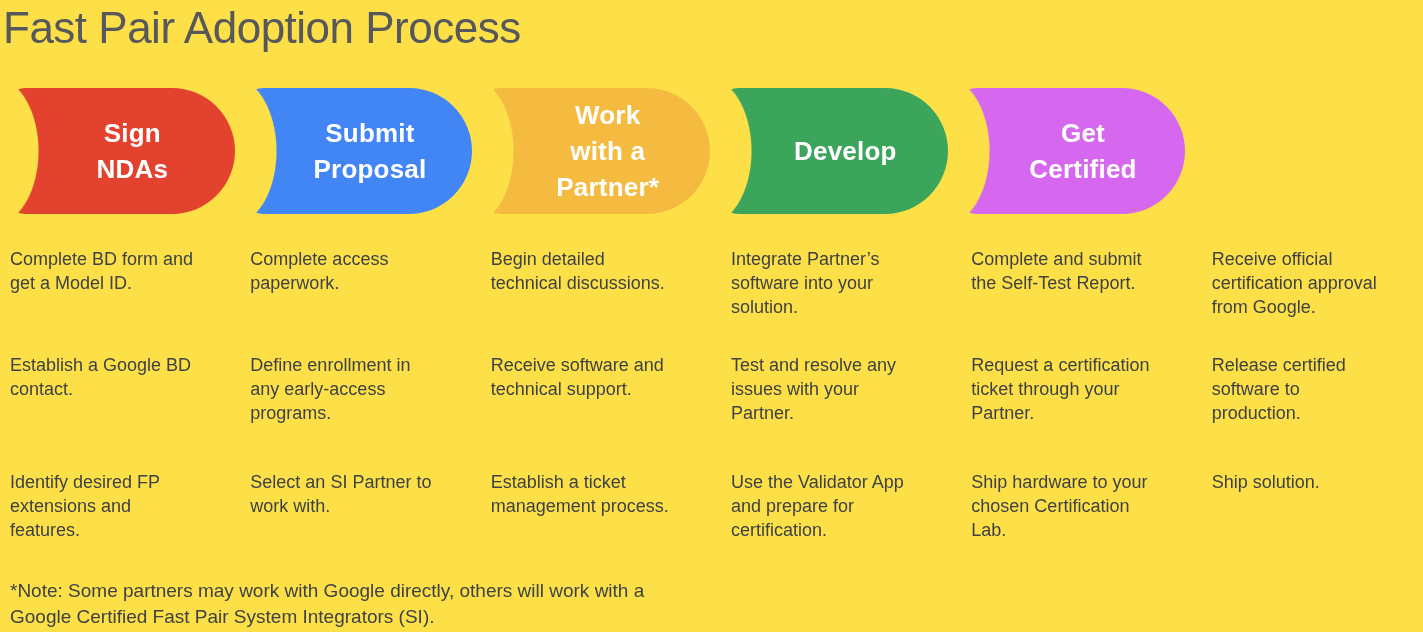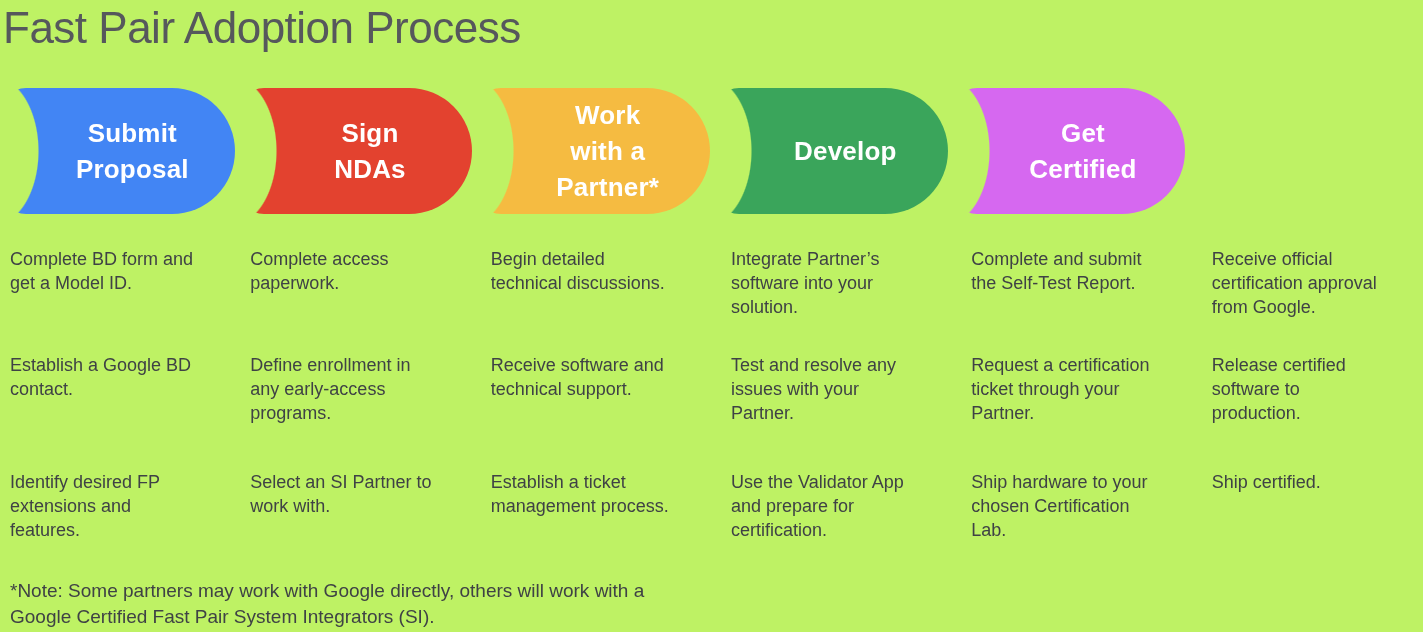--- a/index.html
+++ b/index.html
@@ -2,21 +2,21 @@
 <html><head>
 <meta charset="utf-8">
 <style>
   * { margin: 0; padding: 0; box-sizing: border-box; }
   html, body { background: #ffffff; }
   body { font-family: "Liberation Sans", "DejaVu Sans", sans-serif; }
   .page {
     position: relative;
     width: 1423px;
     height: 632px;
-    background: #bef264;
+    background: #fde047;
     overflow: hidden;
     padding: 4px 0 0 0;
   }
   .page-title {
     font-size: 44px;
     font-weight: 400;
     letter-spacing: -0.5px;
     color: #56585c;
     line-height: 48px;
     padding-left: 3px;
@@ -75,27 +75,27 @@
   }
 </style>
 </head>
 <body>
 
 <div class="page">
 
   <h1 class="page-title">Fast Pair Adoption Process</h1>
 
   <div class="stages-grid">
+    <div class="chip" style="--c: #E3422F;">
+      <span class="chip-label">Sign
+NDAs</span>
+    </div>
     <div class="chip" style="--c: #4285F4;">
       <span class="chip-label">Submit
 Proposal</span>
-    </div>
-    <div class="chip" style="--c: #E3422F;">
-      <span class="chip-label">Sign
-NDAs</span>
     </div>
     <div class="chip" style="--c: #F5BB41;">
       <span class="chip-label">Work
 with a
 Partner*</span>
     </div>
     <div class="chip" style="--c: #3AA55B;">
       <span class="chip-label">Develop</span>
     </div>
     <div class="chip" style="--c: #D668F0;">
@@ -146,19 +146,19 @@
     <div class="cell">Ship hardware to your
 chosen Certification
 Lab.</div>
 
     <div class="cell">Receive official
 certification approval
 from Google.</div>
     <div class="cell">Release certified
 software to
 production.</div>
-    <div class="cell">Ship certified.</div>
+    <div class="cell">Ship solution.</div>
   </div>
 
   <div class="footnote">*Note: Some partners may work with Google directly, others will work with a
 Google Certified Fast Pair System Integrators (SI).</div>
 
 </div>
 
 </body></html>

